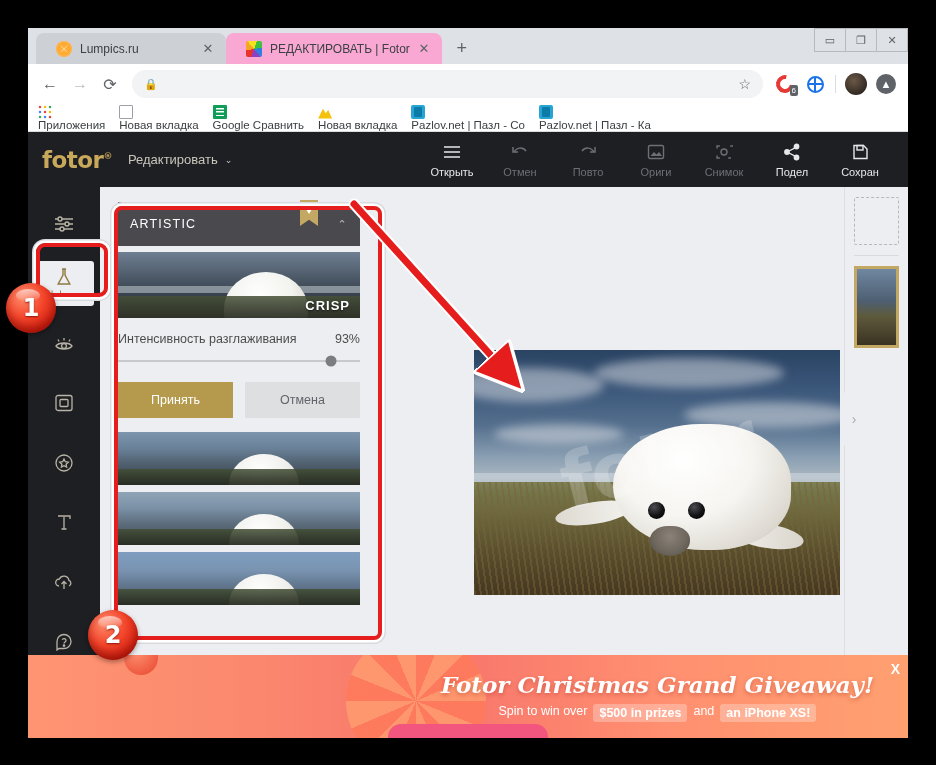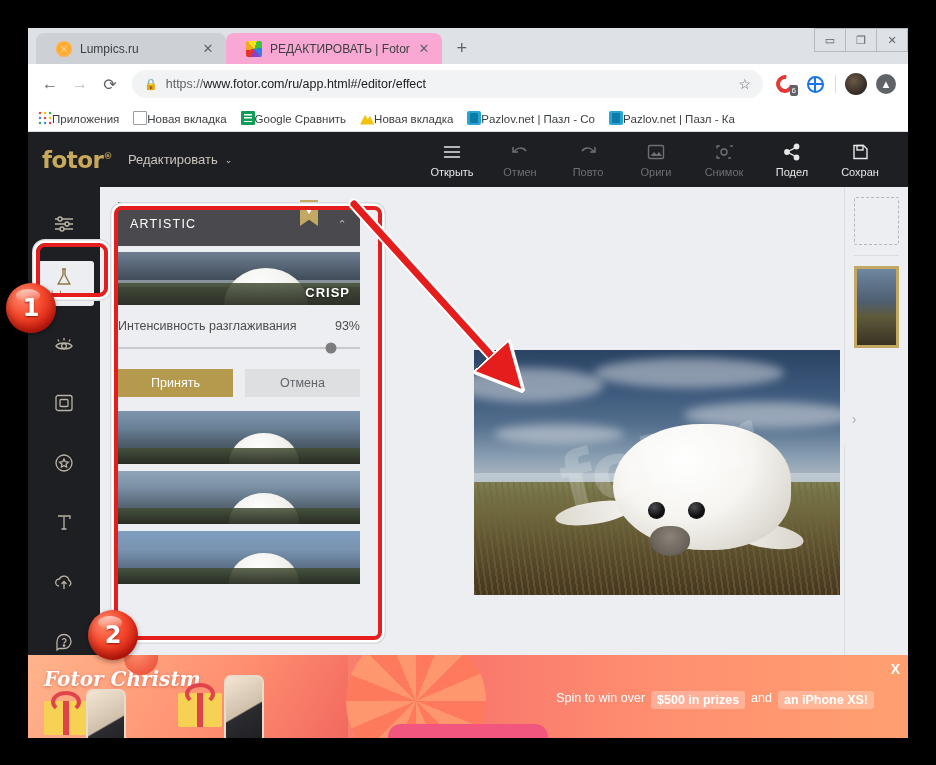--- a/index.html
+++ b/index.html
@@ -179,21 +179,21 @@
     height: 28px;
     background: #fff;
     display: flex; align-items: center;
     padding: 0 10px;
     gap: 14px;
     font-size: 11.5px;
     color: #3c4043;
     border-bottom: 1px solid #dadce0;
     overflow: hidden;
   }
-  .bm { display: flex; align-items: flex-end; white-space: nowrap; }
+  .bm { display: flex; align-items: flex-start; white-space: nowrap; flex-direction: column; }
   .bm-ico { width: 14px; height: 14px; flex: 0 0 14px; position: relative; }
   .ico-apps {
     background:
       radial-gradient(circle at 2px 2px, #ea4335 1.4px, transparent 1.6px),
       radial-gradient(circle at 7px 2px, #fbbc05 1.4px, transparent 1.6px),
       radial-gradient(circle at 12px 2px, #34a853 1.4px, transparent 1.6px),
       radial-gradient(circle at 2px 7px, #4285f4 1.4px, transparent 1.6px),
       radial-gradient(circle at 7px 7px, #ea4335 1.4px, transparent 1.6px),
       radial-gradient(circle at 12px 7px, #fbbc05 1.4px, transparent 1.6px),
       radial-gradient(circle at 2px 12px, #34a853 1.4px, transparent 1.6px),
@@ -319,21 +319,21 @@
   .ribbon::after {
     content: "";
     position: absolute; left: 3.5px; top: 5px;
     width: 11px; height: 9px;
     background: #fff;
     clip-path: polygon(0 0, 100% 0, 50% 100%);
   }
   .cat-caret { margin-left: auto; color: #b9b9bd; font-size: 11px; }
 
   .preview {
-    height: 53px;
+    height: 66px;
     margin-top: 6px;
     position: relative;
     overflow: hidden;
     background: linear-gradient(180deg,#6e7f92 0%, #4d5a68 38%, #3a4350 62%, #2d3138 100%);
   }
   .seal-thumb {
     position: absolute;
     left: 44%; top: 30%;
     width: 84px; height: 74px;
     border-radius: 50% 50% 45% 45%;
@@ -368,21 +368,21 @@
   }
   .slider-knob {
     position: absolute; top: 50%;
     width: 11px; height: 11px; border-radius: 50%;
     background: #7d7d80;
     transform: translate(-50%, -50%);
   }
 
   .btn-row { display: flex; gap: 12px; margin-top: 20px; }
   .btn {
-    flex: 1; height: 28px;
+    flex: 1; height: 36px;
     display: flex; align-items: center; justify-content: center;
     font-size: 12.5px;
   }
   .btn-accept { background: #b59a4e; color: #fff; }
   .btn-cancel { background: #dedfe1; color: #62646a; }
 
   .fx-list { margin-top: 14px; display: flex; flex-direction: column; gap: 7px; }
   .fx-item { height: 53px; position: relative; overflow: hidden; }
   .fx-a { background: linear-gradient(180deg,#7d96ad 0%,#6a8299 30%,#4e5e6c 62%,#39414b 100%); }
   .fx-b { background: linear-gradient(180deg,#8fa4b6 0%,#7b91a6 30%,#5a6a79 62%,#414a56 100%); }
@@ -721,21 +721,20 @@
       <div class="wc">✕</div>
     </div>
   </div>
 
   <div class="navbar">
     <div class="navicon">←</div>
     <div class="navicon dim">→</div>
     <div class="navicon">⟳</div>
     <div class="omnibox">
       <span class="lock">🔒</span>
-      <span><span class="url-dim">https://</span><span>www.fotor.com/ru/app.html#/editor/effect</span></span>
       <span class="star">☆</span>
     </div>
     <div class="navicon">
       <span class="ext-red">
           <span class="ring"></span>
           <span class="ext-badge">6</span>
         </span>
     </div>
     <div class="navicon">
         <span class="globe"></span>
@@ -994,29 +993,23 @@
       <div class="rp-inner">
         <div class="rp-add"></div>
         <div class="rp-sep"></div>
         <div class="rp-thumb"></div>
       </div>
       <div class="rp-collapse">›</div>
       <div class="rp-bottomline"></div>
     </div>
 
     <div class="ad">
-      <div class="ad-left">
-        <span class="ad-script">Fotor Christm</span>
-        <span class="gift" style="left:16px;top:46px;"></span>
-        <span class="phone" style="left:58px;top:34px;"></span>
-        <span class="gift" style="left:150px;top:38px;"></span>
-        <span class="phone" style="left:196px;top:20px;"></span>
-      </div>
       <span class="wheel"></span>
       <div class="ad-right">
+        <div class="ad-title">Fotor Christmas Grand Giveaway!</div>
         <div class="ad-sub">
           <span>Spin to win over</span>
           <span class="ad-hl">$500 in prizes</span>
           <span>and</span>
           <span class="ad-hl">an iPhone XS!</span>
         </div>
       </div>
       <span class="ad-cta"></span>
       <span class="ad-coin"></span>
       <span class="ad-close">X</span>

